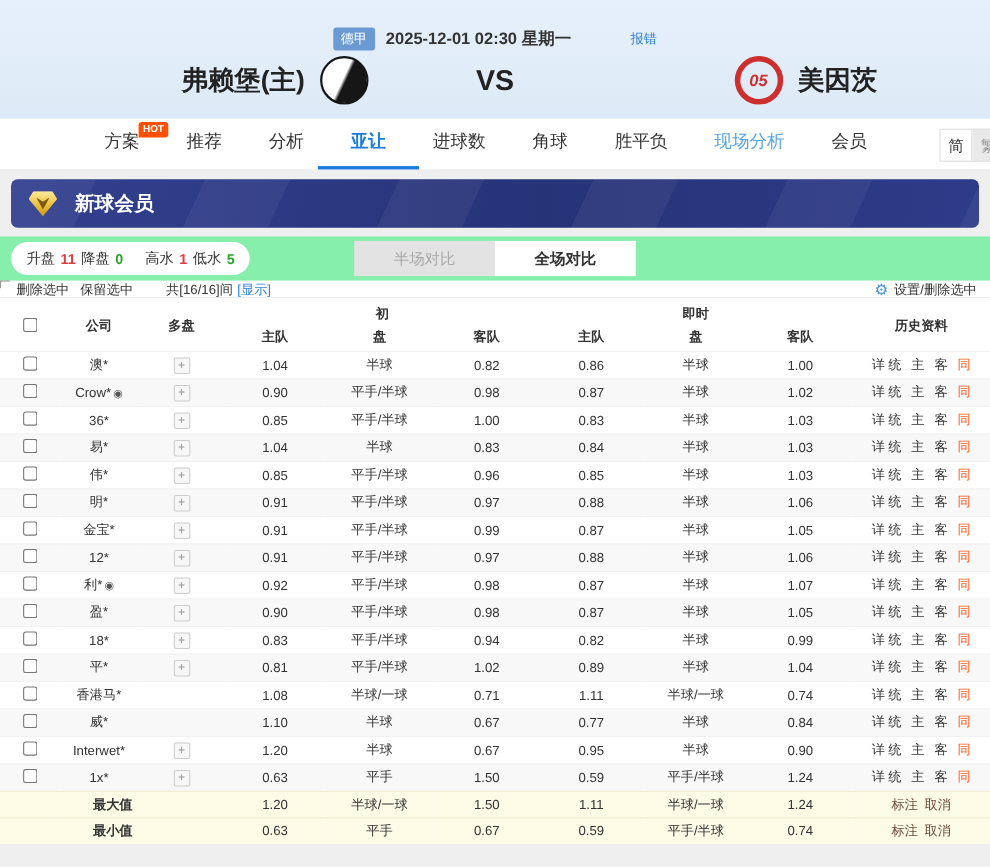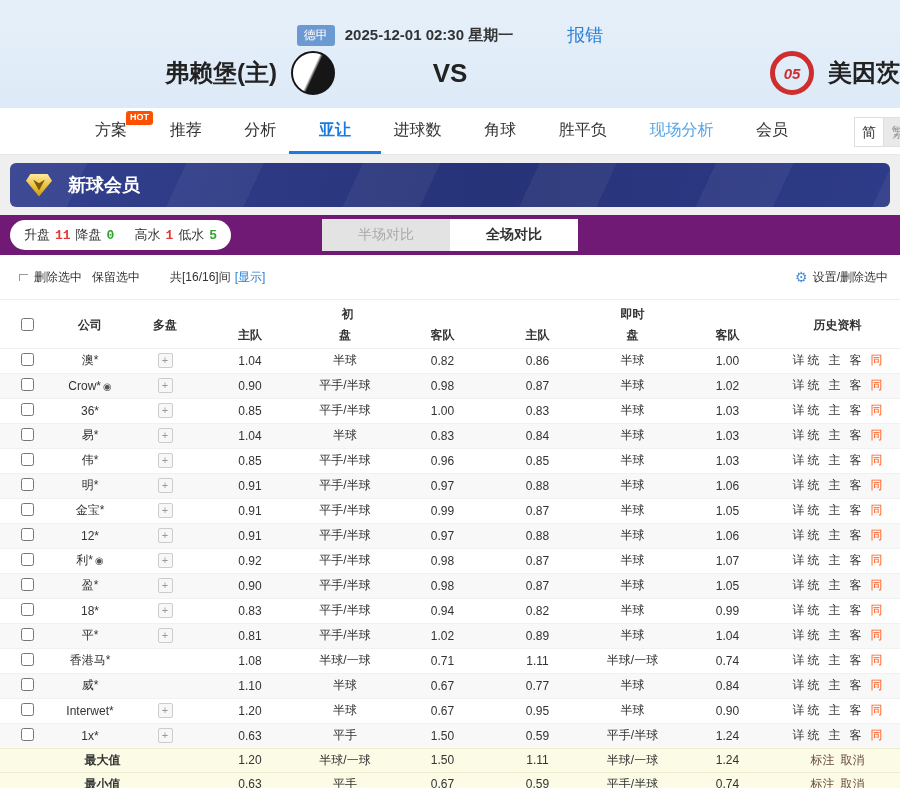--- a/index.html
+++ b/index.html
@@ -4,24 +4,24 @@
 <style>
   * { box-sizing: border-box; margin: 0; padding: 0; }
   html,body { width:900px; height:788px; overflow:hidden; }
   body { font-family:"Liberation Sans","DejaVu Sans",sans-serif; background:#efefef; color:#333; }
 
   
   .match-header { height:108px; background:linear-gradient(180deg,#e6f0fa 0%,#ddeaf7 100%); padding-top:24px; }
   .meta-row { display:flex; justify-content:center; align-items:center; gap:10px; height:22px; }
   .league-badge { background:#6b9ad2; color:#fff; font-size:12px; padding:2px 7px; border-radius:3px; }
   .match-datetime { font-size:15px; font-weight:bold; color:#333; }
-  .report-link { font-size:18px; color:#2d7fd3; cursor:pointer; text-decoration:none;margin-left:44px; }
+  .report-link { font-size:12px; color:#2d7fd3; cursor:pointer; text-decoration:none;margin-left:44px; }
   .teams-row { display:flex; align-items:center; justify-content:center; height:50px; margin-top:2px;gap:48px; }
   .team-left { display:flex; align-items:center; justify-content:flex-end; width:365px; gap:14px; }
-  .team-right { display:flex; align-items:center; justify-content:flex-end; width:365px; gap:14px; }
+  .team-right { display:flex; align-items:center; justify-content:center; width:365px; gap:14px; }
   .team-name { font-size:24px; font-weight:bold; color:#222; }
   .vs { width:146px; text-align:center; font-size:26px; font-weight:bold; color:#222; }
   .logo-freiburg { width:44px; height:44px; border-radius:50%; border:2px solid #161616;
       background:linear-gradient(115deg,#ffffff 47%,#161616 53%); flex:none; }
   .logo-mainz { width:44px; height:44px; border-radius:50%; border:5px solid #ce2e2e; color:#ce2e2e;
       font-weight:bold; font-style:italic; font-size:15px; display:flex; align-items:center; justify-content:center; flex:none; }
   .venue-row { margin-top:9px; display:flex; justify-content:center; gap:22px; font-size:12px; color:#666; }
 
   
   .nav-bar { background:#fff; height:47px; border-bottom:1px solid #e8e8e8; display:flex; align-items:stretch;
@@ -45,35 +45,35 @@
   .vip-left { display:flex; align-items:center; gap:16px; position:relative; }
   .diamond-icon { width:26px; height:23px; clip-path:polygon(50% 100%,0 32%,18% 0,82% 0,100% 32%);
       background:linear-gradient(180deg,#ffeaa0 0%,#e9bb2d 60%,#c8961a 100%); position:relative; }
   .diamond-icon::after { content:""; position:absolute; left:7px; top:6px; width:12px; height:11px;
       clip-path:polygon(0 0,50% 100%,100% 0,50% 35%); background:#7a5a10; }
   .vip-title { color:#fff; font-size:18px; font-weight:bold; }
   .vip-right { display:flex; align-items:center; gap:10px; color:#fff; font-size:13px; position:relative; cursor:pointer; }
   .vip-chevron { font-size:18px; line-height:1; }
 
   
-  .compare-strip { height:40px; position:relative; background:#701a75;font-family:Liberation Mono, monospace; }
+  .compare-strip { height:40px; position:relative; background:#86efac; }
   .stats-pill { position:absolute; left:10px; top:5px; height:30px; background:#fff; border-radius:15px;
       display:flex; align-items:center; padding:0 14px; font-size:13px; gap:5px; }
   .stat-label { color:#333; }
   .stat-gap { width:10px; }
   .stat-red { color:#e4393c; font-weight:bold; }
   .stat-green { color:#2ca32c; font-weight:bold; }
   .compare-tabs { position:absolute; left:50%; transform:translateX(-50%); top:4px; display:flex; }
   .tab-box { width:128px; height:32px; line-height:32px; text-align:center; font-size:14px; cursor:pointer; }
   .tab-full { background:#fff; color:#333; font-weight:bold; }
   .tab-half { background:#e3e3e3; color:#a9a9a9; }
 
   
   .table-panel { background:#fff; }
-  .toolbar { height:45px; display:flex; align-items:center; padding:0 19px; font-size:12px;
+  .toolbar { height:16px; display:flex; padding:0 0; font-size:12px;
       border-bottom:1px solid #eee; position:relative; color:#333; }
   .clear-icon { width:9px; height:7px; border-left:1px solid #999; border-top:1px solid #999; margin-right:6px; }
   .toolbar-link { cursor:pointer; }
   .mr10 { margin-right:10px; } .ml30 { margin-left:30px; }
   .show-link { color:#2d7fd3; margin-left:4px; cursor:pointer; }
   .toolbar-right { position:absolute; right:12px; display:flex; align-items:center; gap:5px; cursor:pointer; }
   .gear-icon { color:#4a90d9; font-size:14px; }
 
   table { width:100%; border-collapse:collapse; table-layout:fixed; }
   thead th { font-size:12px; color:#333; font-weight:bold; height:24px; text-align:center; }

